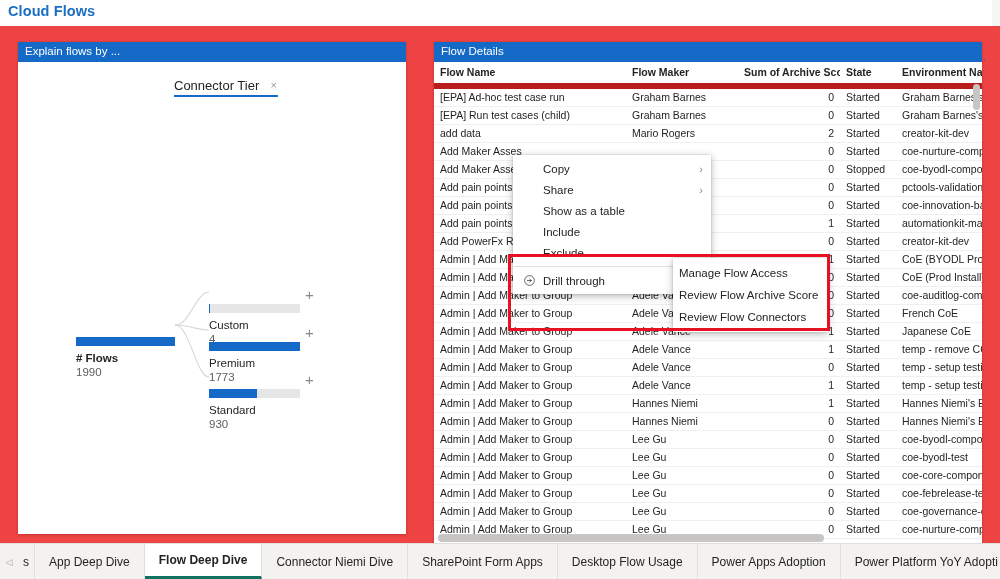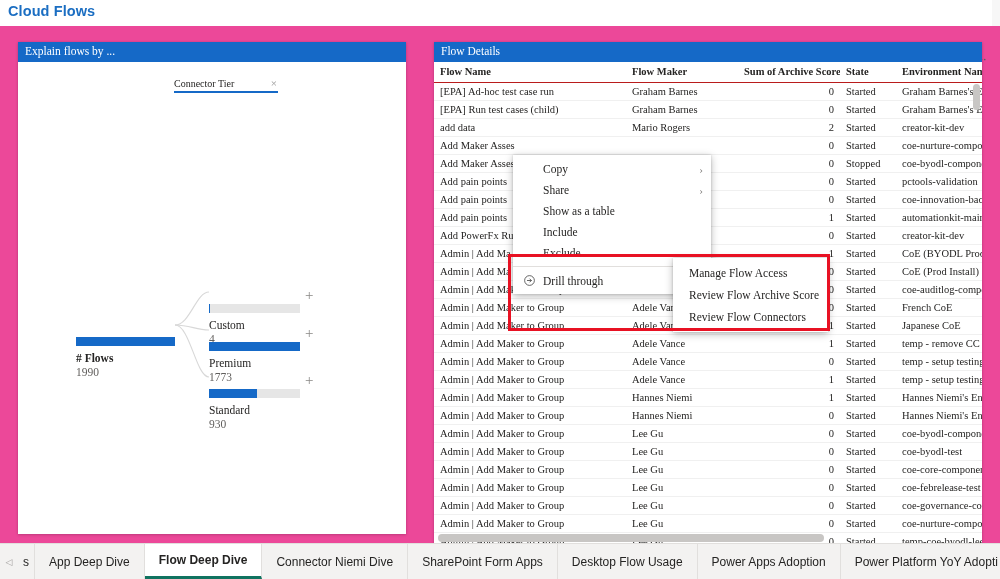--- a/index.html
+++ b/index.html
@@ -20,22 +20,21 @@
   }
   .report-title {
     position: absolute; left: 8px; top: 3px;
     font-size: 14.5px; font-weight: bold; color: #1b6ec2;
     letter-spacing: .1px; white-space: nowrap;
   }
 
   
   .canvas {
     position: absolute; left: 0; top: 26px; width: 1000px; height: 523px;
-    background: #ec4899;
-    font-family: Liberation Serif, serif;
+    background: #ef4444;
   }
 
   
   .vis-toolbar {
     position: absolute; right: 8px; top: 22px;
     display: flex; align-items: center; gap: 2px;
   }
   .tb-btn {
     width: 22px; height: 22px; display: flex; align-items: center;
     justify-content: center; cursor: pointer; border-radius: 2px;
@@ -55,21 +54,21 @@
 
   
   #decomp { left: 18px; top: 16px; width: 388px; height: 492px; }
   .decomp-body { position: relative; width: 100%; height: 472px; overflow: hidden; }
 
   .level-field {
     position: absolute; left: 156px; top: 16px; width: 104px;
     border-bottom: 2px solid #1569c7; padding-bottom: 2px;
     display: flex; align-items: center; justify-content: space-between;
   }
-  .level-field .lbl { font-size: 10px; color: #252423; white-space: nowrap; }
+  .level-field .lbl { font-size: 13px; color: #252423; white-space: nowrap; }
   .level-field .xbtn {
     font-size: 11px; color: #9a9a9a; cursor: pointer; line-height: 1;
     padding: 0 1px;
   }
 
   .tree { position: absolute; left: 0; top: 0; width: 388px; height: 472px; }
 
   .node { position: absolute; margin-top: 16px; }
   .node .bar-track {
     position: relative; height: 9px; background: #e6e6e6; width: 100%;
@@ -90,21 +89,21 @@
     cursor: pointer; user-select: none;
   }
 
   
   #flowtable { left: 434px; top: 16px; width: 548px; height: 502px; }
   .tbl-wrap { position: relative; width: 100%; height: 482px; overflow: hidden; background:#fff; }
   table.grid { border-collapse: collapse; width: 553px; table-layout: fixed; }
   table.grid th {
     font-size: 10.5px; font-weight: bold; color: #252423;
     text-align: left; padding: 4px 6px 5px 6px;
-    border-bottom: 1px solid #b91c1c; background: #ffffff;
+    border-bottom: 6px solid #b91c1c; background: #ffffff;
     white-space: nowrap; overflow: hidden;
   }
   table.grid td {
     font-size: 10.5px; color: #252423; padding: 3px 6px;
     border-bottom: 1px solid #f0f0f0; white-space: nowrap;
     overflow: hidden; height: 16.2px; line-height: 11px;
   }
   .c-name  { width: 192px; }
   .c-maker { width: 112px; }
   .c-score { width: 102px; text-align: right; }
@@ -142,21 +141,21 @@
     padding: 0 8px 0 10px; font-size: 11.5px; color: #252423;
     white-space: nowrap; cursor: pointer;
   }
   .ctx-item .ic { width: 16px; margin-right: 4px; display: flex; align-items: center; }
   .ctx-item .txt { flex: 1; }
   .ctx-item .chev { color: #8a8886; font-size: 11px; margin-left: 8px; }
   .ctx-item.no-icon .txt { margin-left: 20px; }
   .ctx-sep { height: 1px; background: #e1dfdd; margin: 3px 0; }
 
   #ctx-sub { left: 673px; top: 232px; width: 155px; padding: 4px 0; }
-  #ctx-sub .ctx-item { height: 22px; padding-left: 16px; }
+  #ctx-sub .ctx-item { height: 22px; padding-left: 6px; }
 
   
   .hl-rect {
     position: absolute; left: 508px; top: 228px; width: 322px; height: 77px;
     border: 3px solid #e81123; z-index: 60; pointer-events: none;
   }
 
   
   .tabstrip {
     position: absolute; left: 0; bottom: 0; width: 1000px; height: 36px;

